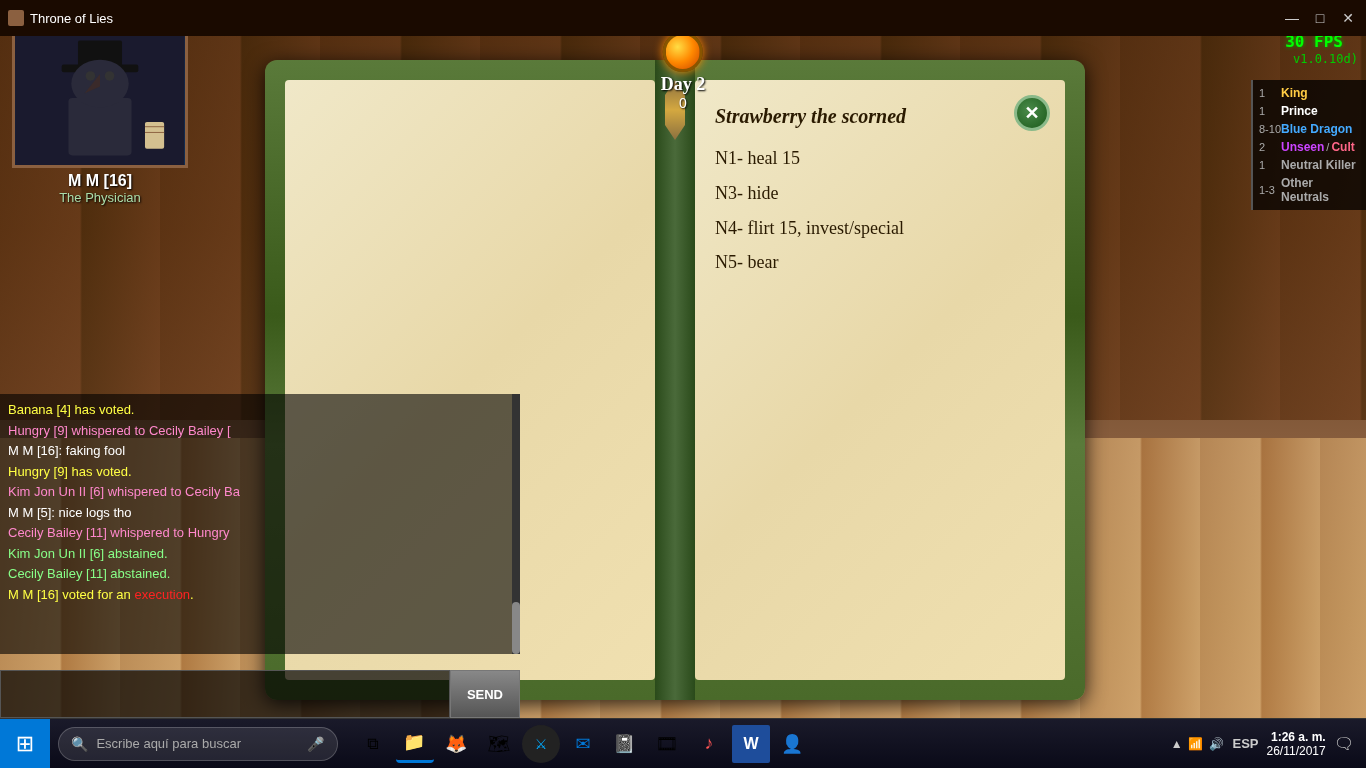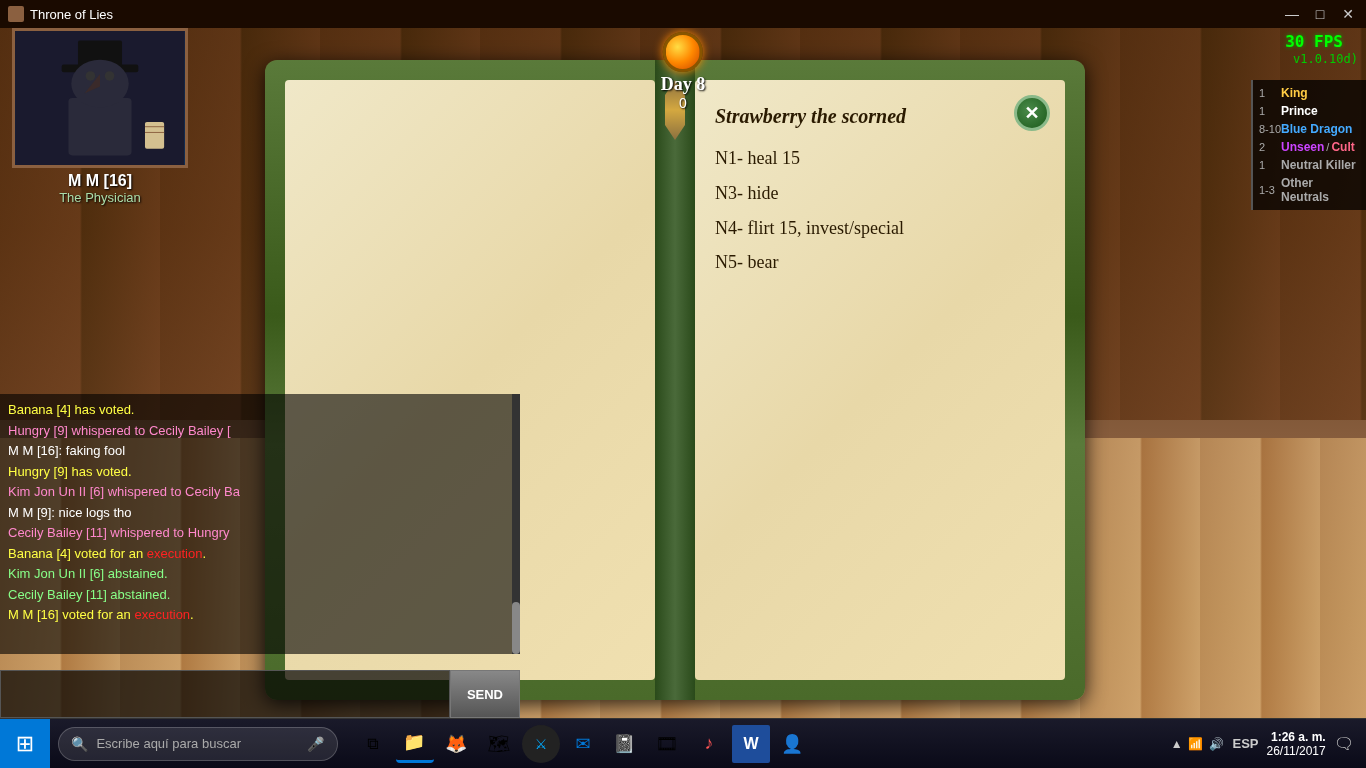--- a/index.html
+++ b/index.html
@@ -47,21 +47,21 @@
         #b07840 62px,
         #d4a870 120px
       );
       opacity: 0.8;
     }
 
     
     .titlebar {
       position: absolute;
       top: 0; left: 0; right: 0;
-      height: 28px;
+      height: 36px;
       background: #1a0a00;
       display: flex;
       align-items: center;
       padding: 0 8px;
       z-index: 100;
     }
     .titlebar-icon {
       width: 16px;
       height: 16px;
       background: #8b6040;
@@ -473,21 +473,21 @@
   </div>
 </div>
 
 <div class="fps-counter">
   <div>30 FPS</div>
 </div>
 <div class="version-text">v1.0.10d)</div>
 
 <div class="day-counter">
   <div class="day-orb"></div>
-  <div class="day-text">Day 8</div>
+  <div class="day-text">Day 2</div>
   <div class="day-num">0</div>
 </div>
 
 <div class="player-panel">
   <div class="player-avatar">
     
     <svg width="100%" height="100%" viewBox="0 0 176 140" xmlns="http://www.w3.org/2000/svg">
       <rect width="176" height="140" fill="#1a1a2e"></rect>
 
       <rect x="55" y="70" width="66" height="60" fill="#2a2a3a" rx="4"></rect>
@@ -566,23 +566,22 @@
   </div>
 </div>
 
 <div class="chat-panel">
   <div class="chat-messages" style="position:relative;">
     <div class="chat-line yellow">Banana [4] has voted.</div>
     <div class="chat-line pink">Hungry [9] whispered to Cecily Bailey [</div>
     <div class="chat-line white">M M [16]: faking fool</div>
     <div class="chat-line yellow">Hungry [9] has voted.</div>
     <div class="chat-line pink">Kim Jon Un II [6] whispered to Cecily Ba</div>
-    <div class="chat-line white">M M [9]: nice logs tho</div>
+    <div class="chat-line white">M M [5]: nice logs tho</div>
     <div class="chat-line pink">Cecily Bailey [11] whispered to Hungry</div>
-    <div class="chat-line yellow">Banana [4] voted for an <span class="execution-text">execution</span>.</div>
     <div class="chat-line green">Kim Jon Un II [6] abstained.</div>
     <div class="chat-line green">Cecily Bailey [11] abstained.</div>
     <div class="chat-line yellow">M M [16] voted for an <span class="execution-text">execution</span>.</div>
 
     <div class="chat-scrollbar">
       <div class="chat-scrollbar-thumb"></div>
     </div>
   </div>
   <div class="chat-input-row">
     <input type="text" class="chat-input" placeholder="" style="">

